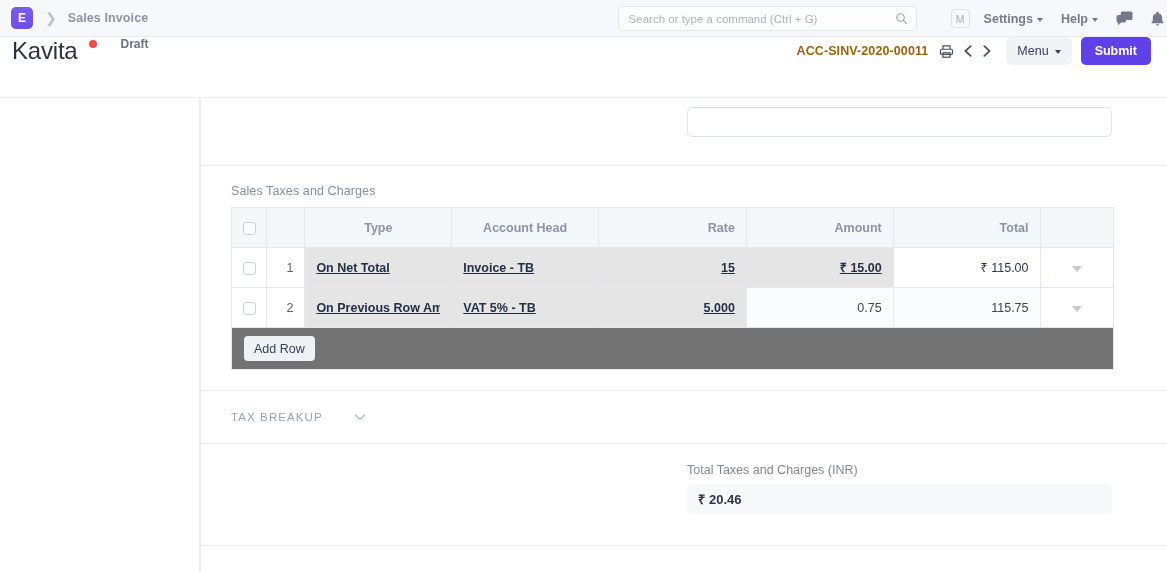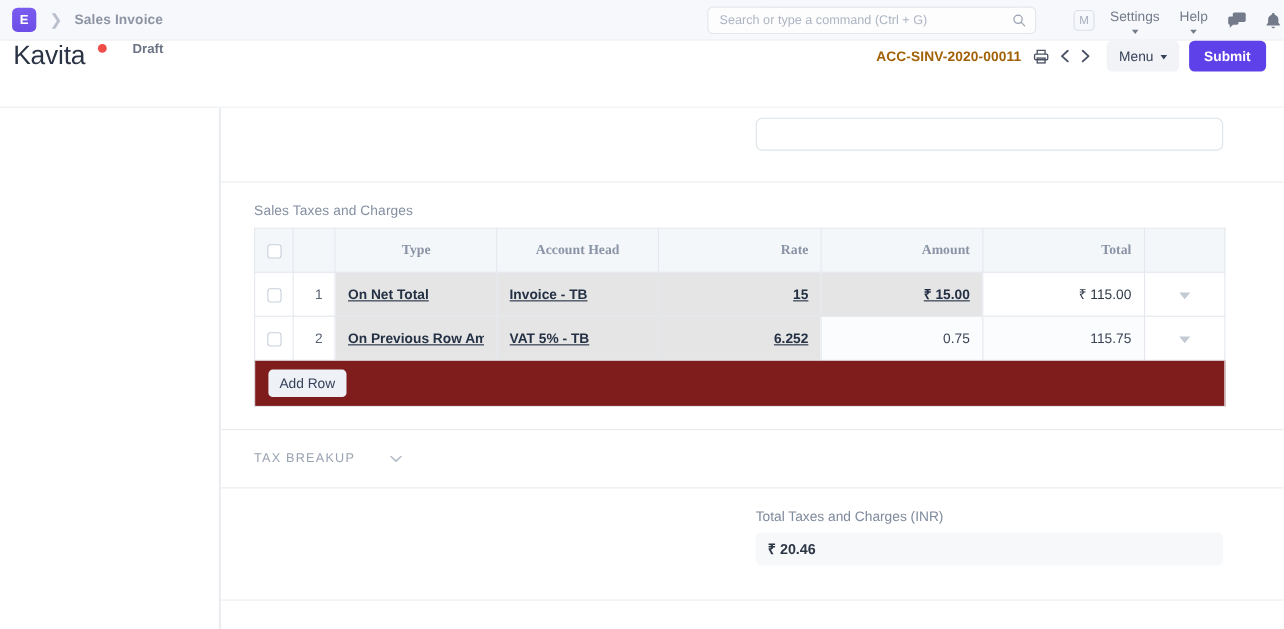--- a/index.html
+++ b/index.html
@@ -61,23 +61,23 @@
   .search-box input::placeholder { color: #adb4c2; }
   .search-ic { color: #99a1b0; flex: none; display:flex; }
   .avatar-m {
     width: 19px; height: 19px;
     border: 1px solid #dadfe8; border-radius: 4px;
     color: #a6adbb; font-size: 10.5px;
     display: flex; align-items: center; justify-content: center;
     margin-right: 14px;
   }
   .nav-link {
-    color: #747c8c; font-size: 12.5px; font-weight: normal;
+    color: #747c8c; font-size: 12.5px; font-weight: bold;
     display: flex; align-items: center; gap: 4px;
-    margin-right: 18px; white-space: nowrap; flex-direction: column;
+    margin-right: 18px; white-space: nowrap;
   }
   .caret-d {
     width: 0; height: 0;
     border-left: 3.5px solid transparent;
     border-right: 3.5px solid transparent;
     border-top: 4px solid currentColor;
     display: inline-block;
     position: relative; top: 1px;
   }
   .nav-ic { color: #737b8b; margin-right: 17px; display: flex; }
@@ -180,21 +180,20 @@
   table.grid th, table.grid td {
     border: 1px solid #e4e8ee;
     height: 40px;
     padding: 0 11px;
   }
   table.grid thead th {
     background: #f4f7fa;
     color: #8a94a6;
     font-weight: bold;
     font-size: 12.5px;
-    font-family: Liberation Serif, serif;
   }
   .c-chk  { width: 35px;  text-align: center; padding: 0 !important; }
   .c-idx  { width: 38px;  text-align: right; }
   .c-type { width: 146px; }
   .c-acct { width: 146px; }
   .c-rate { width: 147px; text-align: right; }
   .c-amt  { width: 146px; text-align: right; }
   .c-tot  { width: 146px; text-align: right; }
   .c-dd   { width: 73px;  text-align: center; }
   th.c-chk, th.c-idx { border-right: none; }
@@ -217,21 +216,21 @@
   .bold-val  { font-weight: bold; color: #243044; }
   .ellip { overflow: hidden; white-space: nowrap; text-overflow: clip; display:block; }
   .tri-down {
     width: 0; height: 0;
     border-left: 5.5px solid transparent;
     border-right: 5.5px solid transparent;
     border-top: 6px solid #c4cad4;
     display: inline-block;
   }
   .addrow-cell {
-    background: #7f1d1d;
+    background: #737373;
     border: 1px solid #e4e8ee;
     border-top: none;
     height: 42px;
     padding-left: 12px;
     display: flex; align-items: center;
     width: 883px;
   }
   .btn-addrow {
     background: #eef1f6; color: #36415a;
     border: none; border-radius: 4px;
@@ -389,21 +388,21 @@
             <td class="c-chk cell-idx">
               <span class="chk"></span>
             </td>
             <td class="c-idx cell-idx">2</td>
             <td class="c-type cell-edit bold-val">
               <span class="ellip">On Previous Row Amo</span>
             </td>
             <td class="c-acct cell-edit bold-val">
               <span class="ellip">VAT 5% - TB</span>
             </td>
-            <td class="c-rate cell-edit bold-val">6.252</td>
+            <td class="c-rate cell-edit bold-val">5.000</td>
             <td class="c-amt cell-ro">0.75</td>
             <td class="c-tot cell-ro">115.75</td>
             <td class="c-dd cell-white">
               <i class="tri-down"></i>
             </td>
           </tr>
         </tbody>
       </table>
 
       <div class="addrow-cell">

